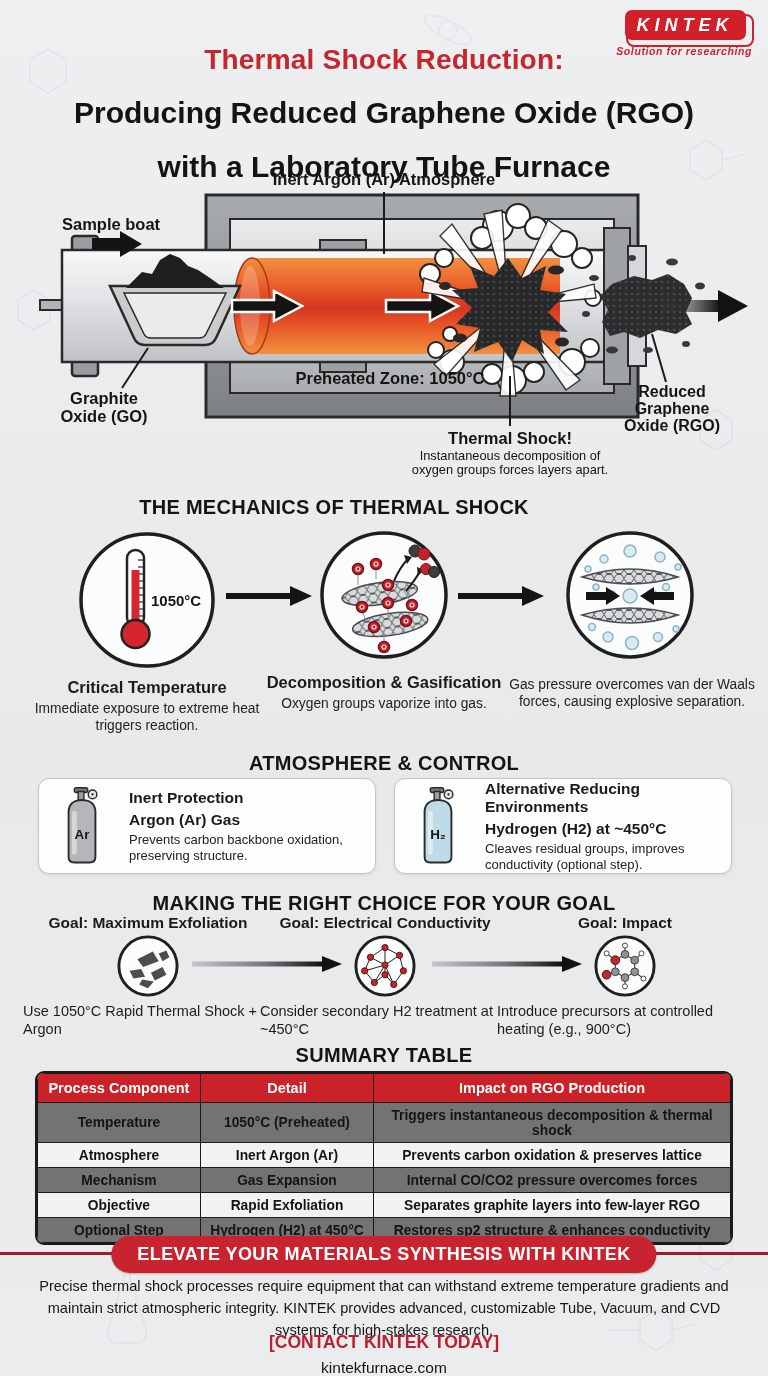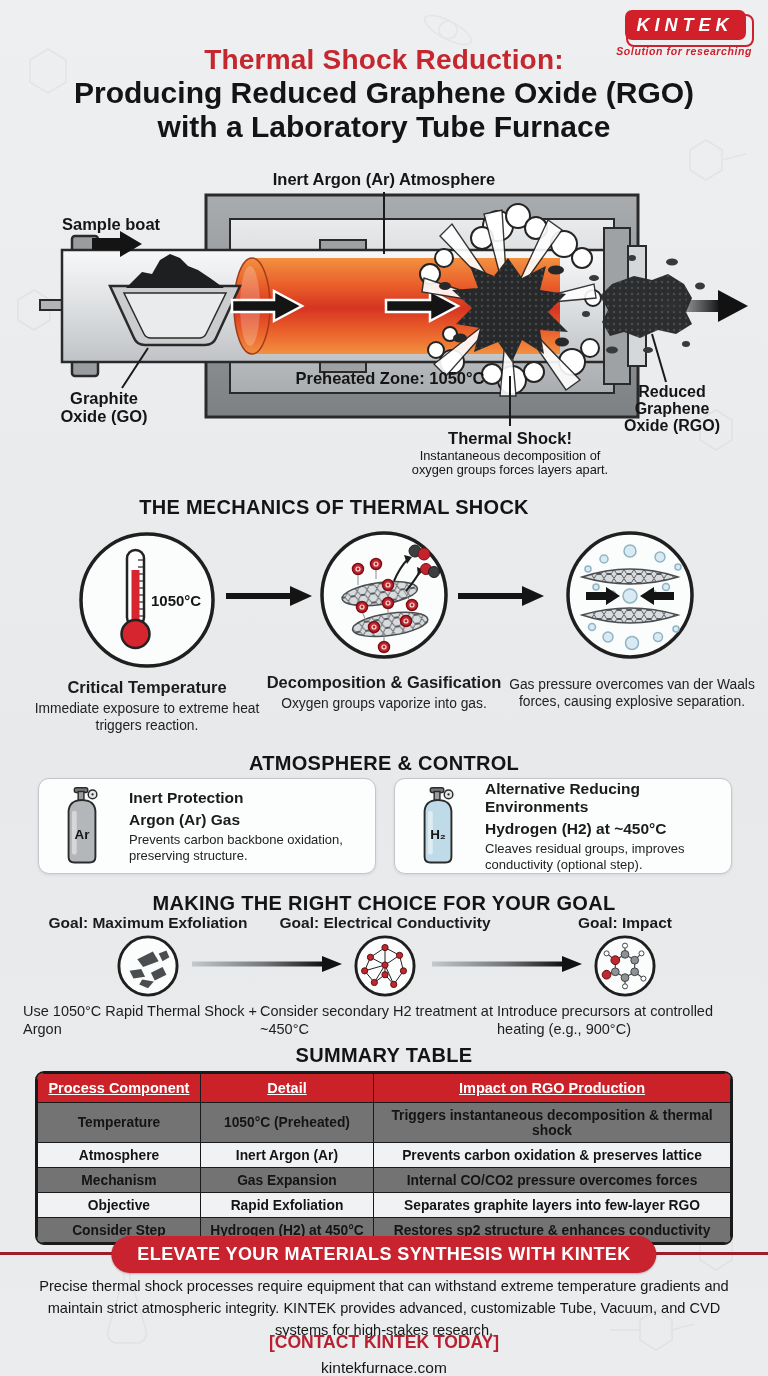--- a/index.html
+++ b/index.html
@@ -15,21 +15,21 @@
   
   #logo{top:10px;right:14px;width:138px;text-align:center;}
   #logo .outline{position:absolute;top:4px;left:10px;width:124px;height:29px;border:2.5px solid #cf202b;border-radius:8px;}
   #logo .box{position:relative;display:inline-block;background:#d2202b;border-radius:7px;padding:5px 12px 4px;}
   #logo .box span{color:#fff;font-weight:bold;font-style:italic;font-size:18px;letter-spacing:5px;}
   #logo .tagline{margin-top:5px;color:#cf202b;font-weight:bold;font-style:italic;font-size:10.5px;letter-spacing:.6px;text-align:right;padding-right:2px;}
 
   
   #title-block{top:44px;left:0;width:100%;text-align:center;}
   .title-accent{font-size:28px;font-weight:bold;color:#c5272f;letter-spacing:.2px;}
-  .title-main{font-size:30px;font-weight:bold;color:#141414;line-height:1.12;}
+  .title-main{font-size:30px;font-weight:bold;color:#141414;line-height:1.12;margin-top:20px;}
 
   
   .sec-title{font-weight:bold;font-size:20px;text-align:center;letter-spacing:.3px;color:#141414;width:100%;}
 
   
   #furnace{top:166px;left:0;}
 
   
   #mechanics{top:490px;left:0;width:668px;height:262px;}
   #mechanics .sec-title{position:absolute;top:6px;}
@@ -54,21 +54,21 @@
   .goal-label{position:absolute;top:22px;width:230px;text-align:center;font-weight:bold;font-size:15.5px;}
   .goal-circle{position:absolute;top:42px;}
   .goal-cap{position:absolute;top:110px;width:250px;text-align:left;font-size:14.5px;line-height:1.25;color:#1d1d1d;}
 
   
   #summary{top:1044px;left:0;width:768px;}
   #summary .sec-title{position:absolute;top:0;}
   #table-wrap{position:absolute;top:27px;left:35px;width:694px;border:2px solid #1a1a1a;border-radius:9px;overflow:hidden;background:#fbfcfc;}
   table{width:100%;border-collapse:collapse;}
   th,td{border:1.5px solid #1a1a1a;text-align:center;font-weight:bold;}
-  th{background:#cb2229;color:#fff;font-size:14.5px;padding:6px 4px;text-decoration:underline;}
+  th{background:#cb2229;color:#fff;font-size:14.5px;padding:6px 4px;}
   td{font-size:13.8px;padding:4.5px 4px;color:#141414;background:#737373;}
   tr:nth-child(even) td{background:#f1f2f4;}
   col.c1{width:23.5%;} col.c2{width:25%;} col.c3{width:51.5%;}
 
   
   #footer{top:1232px;left:0;width:768px;height:144px;}
   #footer .redline{position:absolute;top:20px;left:0;width:768px;height:3px;background:#9e1c2c;}
   #footer .pill{position:absolute;top:4px;left:50%;transform:translateX(-50%);background:#c8232e;color:#fff;font-weight:bold;font-size:18px;letter-spacing:.4px;padding:8px 26px;border-radius:20px;white-space:nowrap;box-shadow:0 1px 2px rgba(60,0,0,.25);}
   #footer .body-text{position:absolute;top:44px;left:28px;width:712px;text-align:center;font-size:14.6px;line-height:1.5;color:#161616;}
   #footer .contact{position:absolute;top:100px;width:100%;text-align:center;font-weight:bold;font-size:17.5px;color:#b92030;}
@@ -527,21 +527,21 @@
             <td>Mechanism</td>
             <td>Gas Expansion</td>
             <td>Internal CO/CO2 pressure overcomes forces</td>
           </tr>
           <tr>
             <td>Objective</td>
             <td>Rapid Exfoliation</td>
             <td>Separates graphite layers into few-layer RGO</td>
           </tr>
           <tr>
-            <td>Consider Step</td>
+            <td>Optional Step</td>
             <td>Hydrogen (H2) at 450°C</td>
             <td>Restores sp2 structure &amp; enhances conductivity</td>
           </tr>
         </tbody>
       </table>
     </div>
   </div>
 
   <div id="footer" class="abs">
     <div class="redline"></div>

